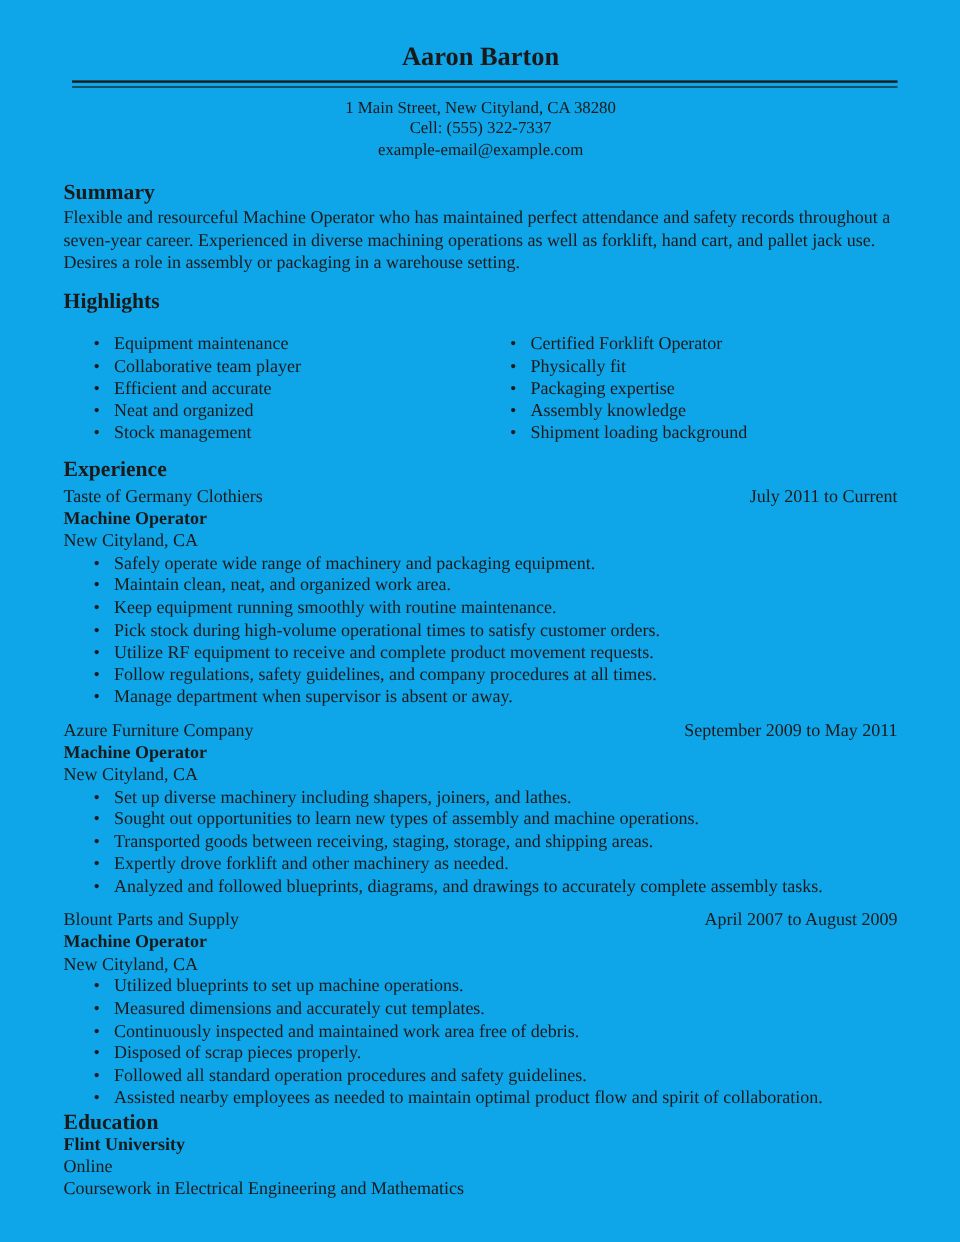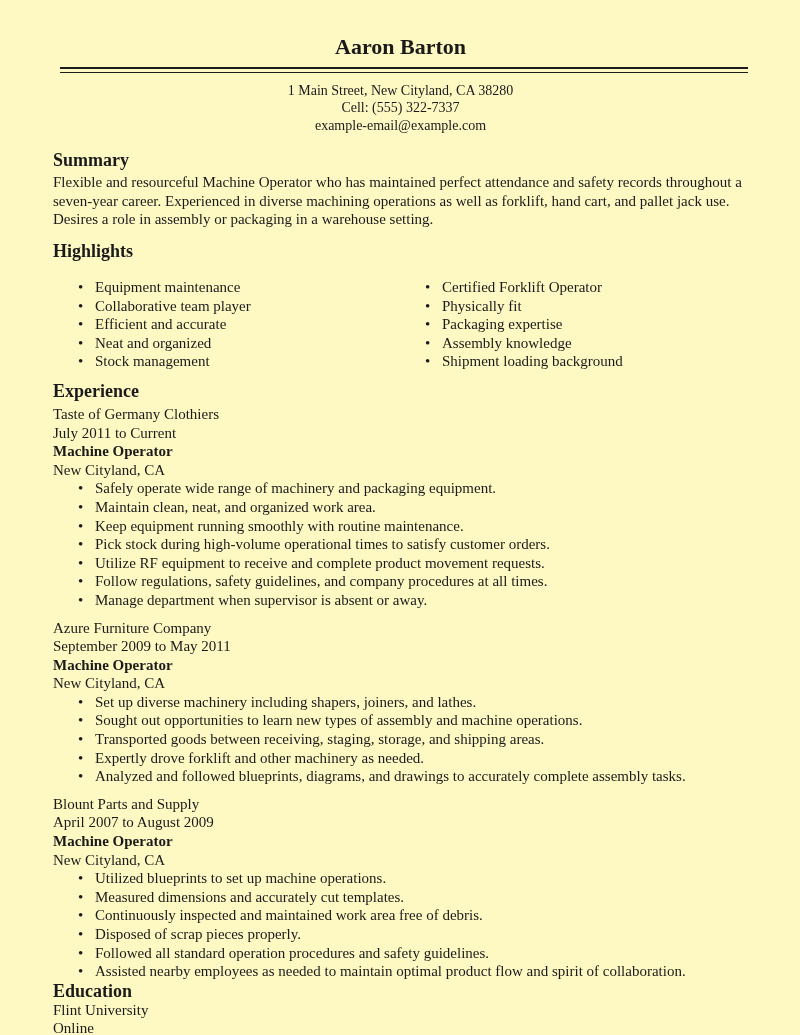--- a/index.html
+++ b/index.html
@@ -1,20 +1,20 @@
 <!DOCTYPE html>
 <html><head>
 <meta charset="utf-8">
 <style>
   html, body { margin: 0; padding: 0; background: #ffffff; }
   .page {
     width: 800px;
     height: 1035px;
     box-sizing: border-box;
-    background: #fef9c3;
+    background: #0ea5e9;
     color: #1a1a1a;
     font-family: "Liberation Serif", serif;
     padding: 33px 52px 0 53px;
     overflow: hidden;
   }
   
   .name {
     text-align: center;
     font-size: 22px;
     font-weight: bold;
@@ -60,24 +60,24 @@
   ul.blist li { position: relative; padding-left: 42px; }
   ul.blist li::before {
     content: "\2022";
     position: absolute;
     left: 25px;
     top: 0;
   }
   .experience-section { margin-top: 10px; }
   .job { margin-top: 9px; font-size: 15px; line-height: 18.6px; }
   .job.first { margin-top: 4px; }
-  .job-toprow { display: flex; justify-content: space-between; flex-direction: column; }
+  .job-toprow { display: flex; justify-content: space-between; }
   .job-title { font-weight: bold; }
   .education-section { margin-top: 0; font-size: 15px; line-height: 18.6px; }
-  .edu-school { font-weight: normal; }
+  .edu-school { font-weight: bold; }
 </style>
 </head>
 <body>
 
 <div class="page">
 
   <div class="name">Aaron Barton</div>
   <div class="header-rule"></div>
   <div class="contact">
     <div>1 Main Street, New Cityland, CA 38280</div>

